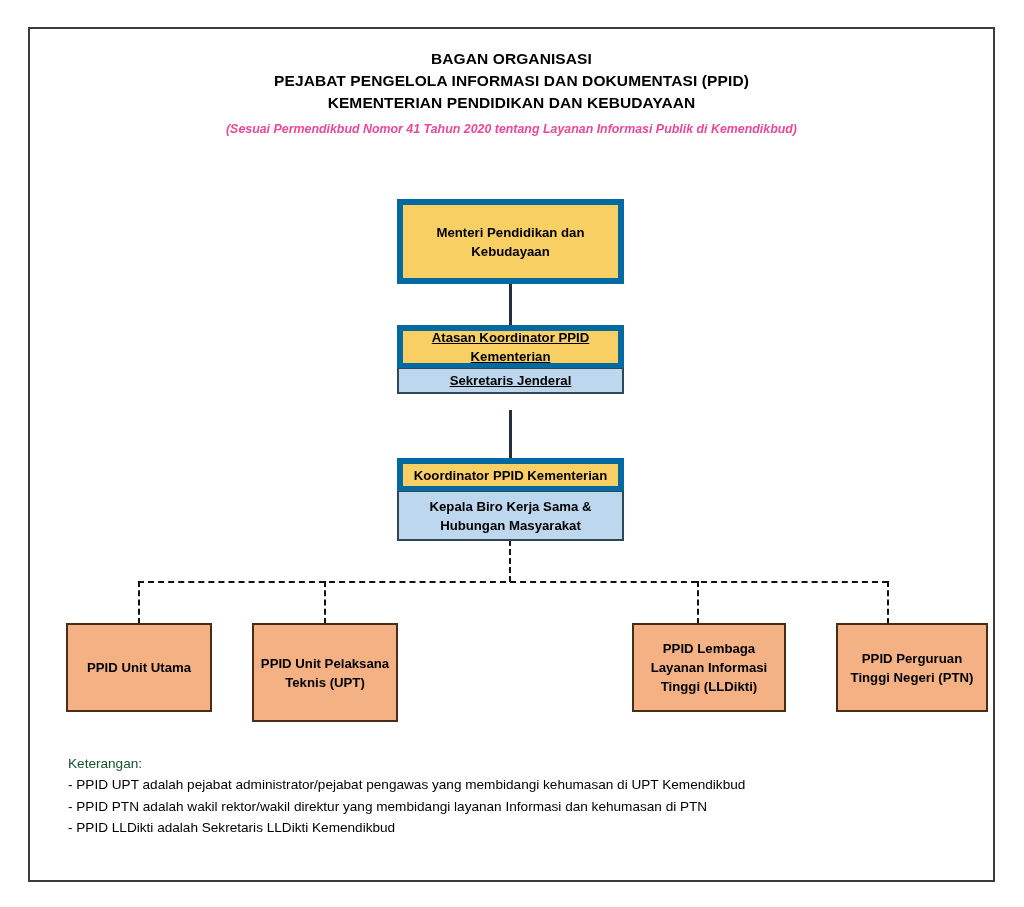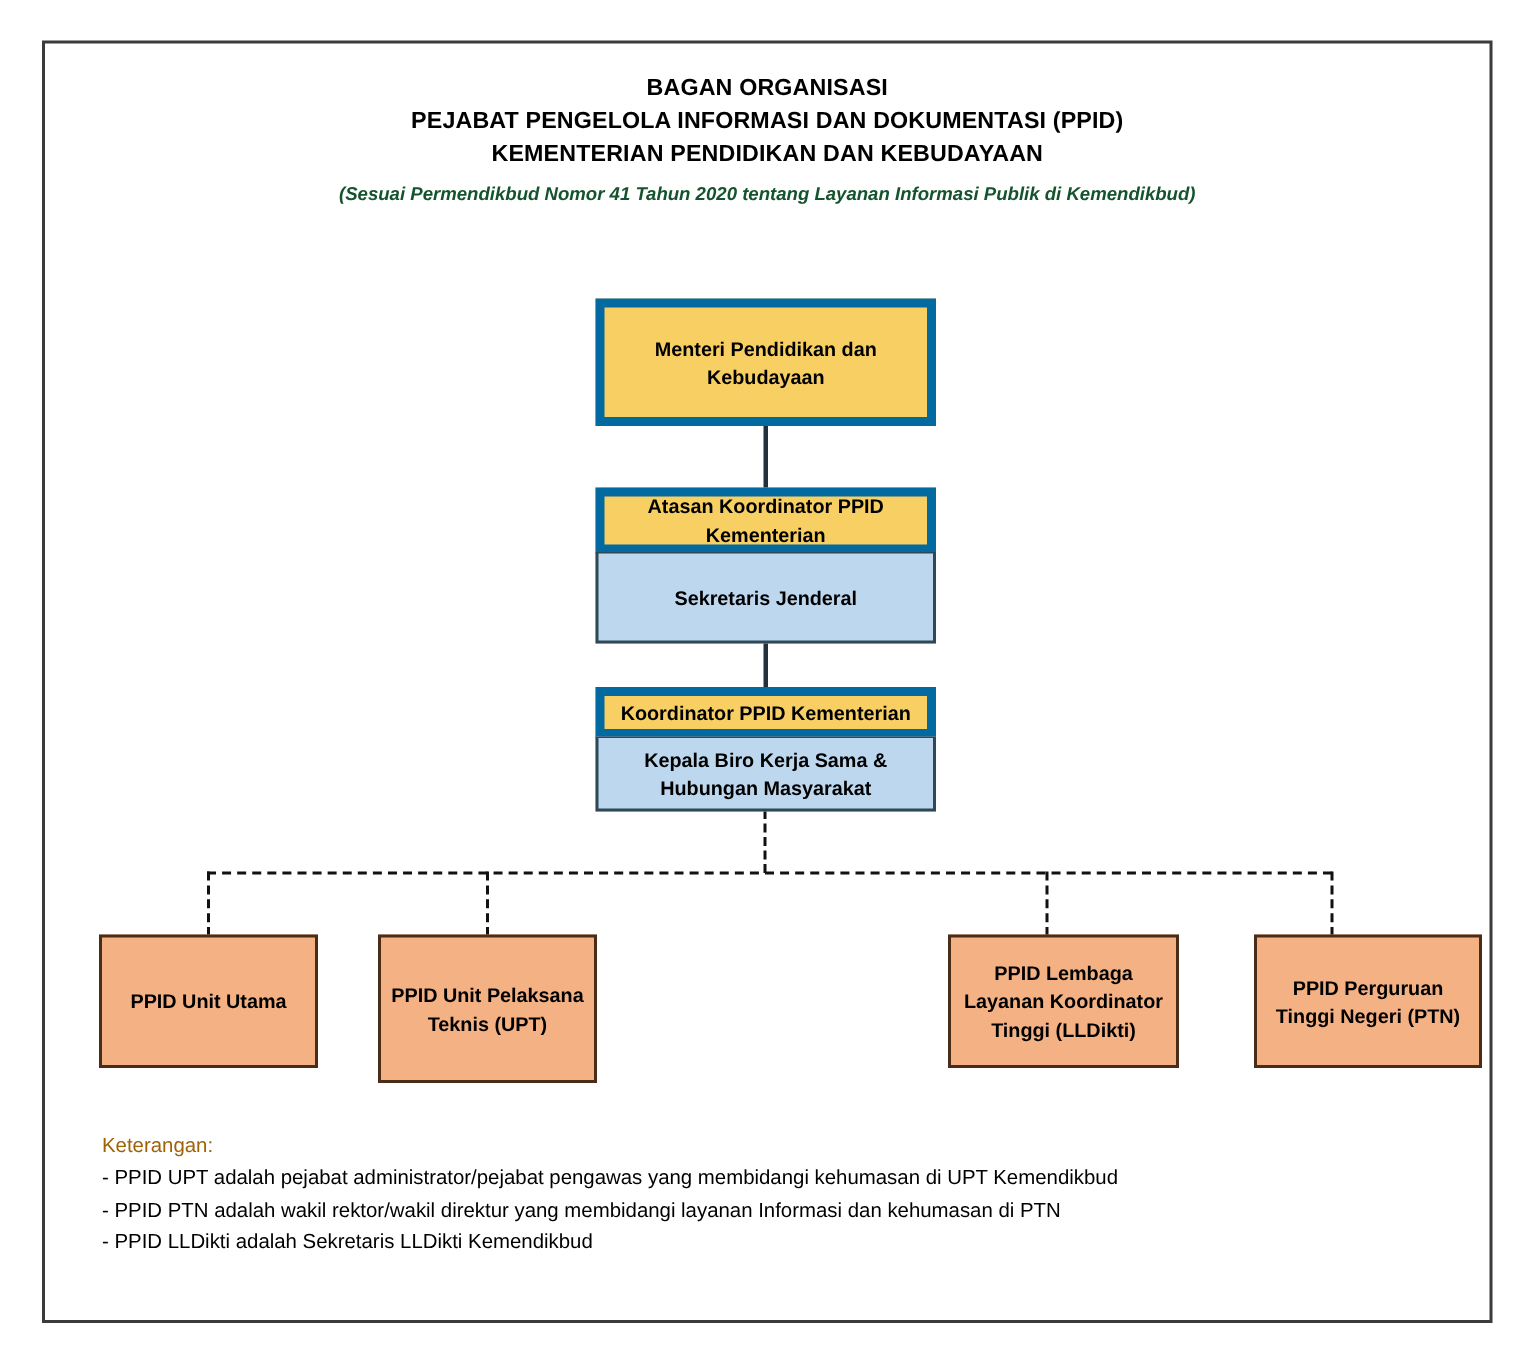--- a/index.html
+++ b/index.html
@@ -48,21 +48,21 @@
     line-height: 22px;
     letter-spacing: 0.1px;
     color: #000;
   }
   .title-sub {
     margin-top: 7px;
     font-style: italic;
     font-weight: bold;
     font-size: 12.4px;
     line-height: 16px;
-    color: #14532d;
+    color: #ec4899;
   }
 
   
   .node {
     position: absolute;
     box-sizing: border-box;
     display: flex;
     flex-direction: column;
     z-index: 3;
   }
@@ -118,21 +118,21 @@
   
   .legend {
     position: absolute;
     left: 68px;
     top: 753px;
     width: 880px;
   }
   .legend-title {
     font-size: 13.6px;
     line-height: 21px;
-    color: #a16207;
+    color: #14532d;
   }
   .legend-item {
     font-size: 13.6px;
     line-height: 21.5px;
     color: #000;
     white-space: nowrap;
   }
 </style>
 </head>
 <body>
@@ -163,21 +163,21 @@
 
   <div class="node" style="left:397px; top:199px; width:227px; height:85px;">
     <div class="seg seg-yellow" style="flex:1;">
       <span>
         <span>Menteri Pendidikan dan</span><br>
         <span>Kebudayaan</span>
       </span>
     </div>
   </div>
 
-  <div class="node" style="left:397px; top:325px; width:227px; height:104px;">
+  <div class="node" style="left:397px; top:325px; width:227px; height:61px;text-decoration:underline;">
     <div class="seg seg-yellow" style="height:44px;">
       <span>
         <span>Atasan Koordinator PPID</span><br>
         <span>Kementerian</span>
       </span>
     </div>
     <div class="seg seg-blue" style="flex:1;">
       <span>Sekretaris Jenderal</span>
     </div>
   </div>
@@ -206,21 +206,21 @@
         <span>PPID Unit Pelaksana</span><br>
         <span>Teknis (UPT)</span>
       </span>
     </div>
   </div>
 
   <div class="node" style="left:632px; top:623px; width:154px; height:89px;">
     <div class="seg seg-salmon" style="flex:1;">
       <span>
         <span>PPID Lembaga</span><br>
-        <span>Layanan Koordinator</span><br>
+        <span>Layanan Informasi</span><br>
         <span>Tinggi (LLDikti)</span>
       </span>
     </div>
   </div>
 
   <div class="node" style="left:836px; top:623px; width:152px; height:89px;">
     <div class="seg seg-salmon" style="flex:1;">
       <span>
         <span>PPID Perguruan</span><br>
         <span>Tinggi Negeri (PTN)</span>

